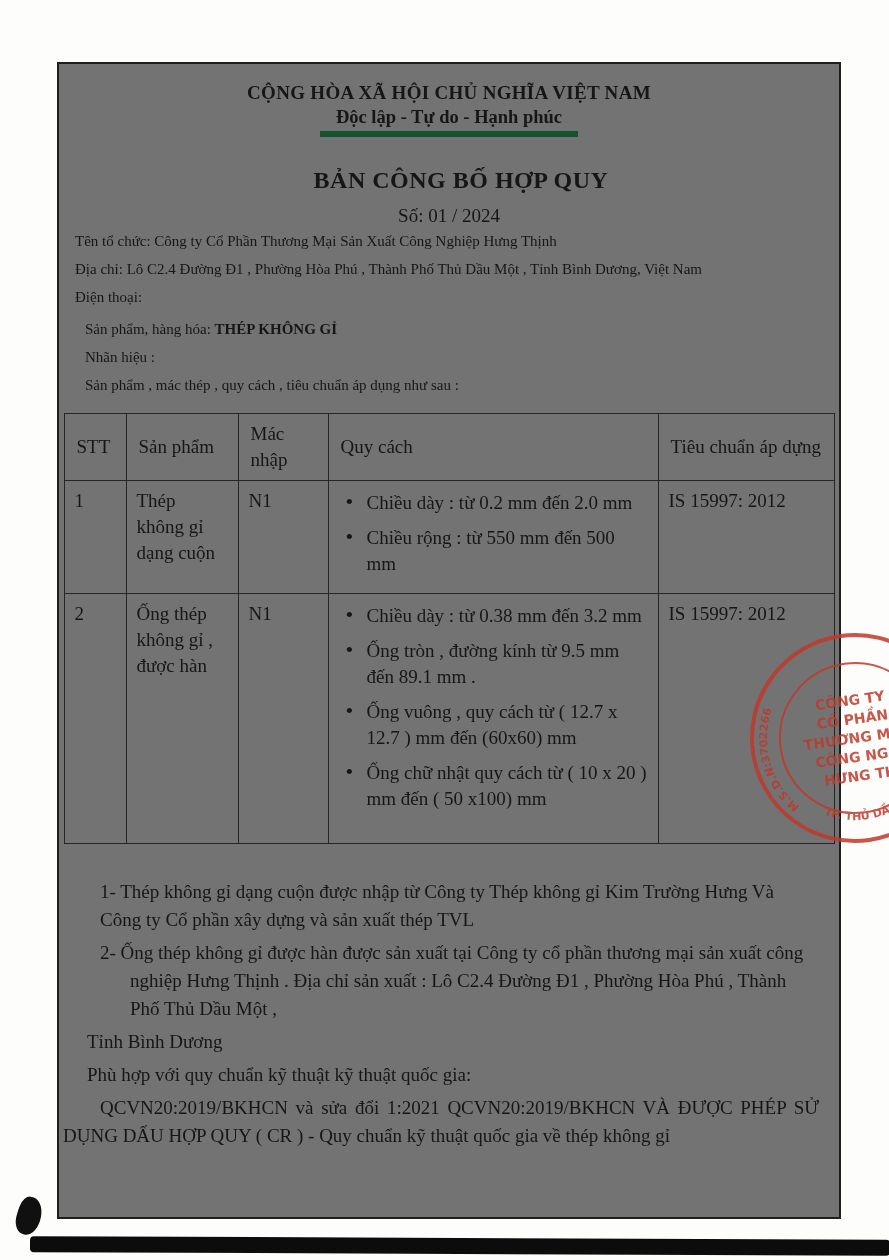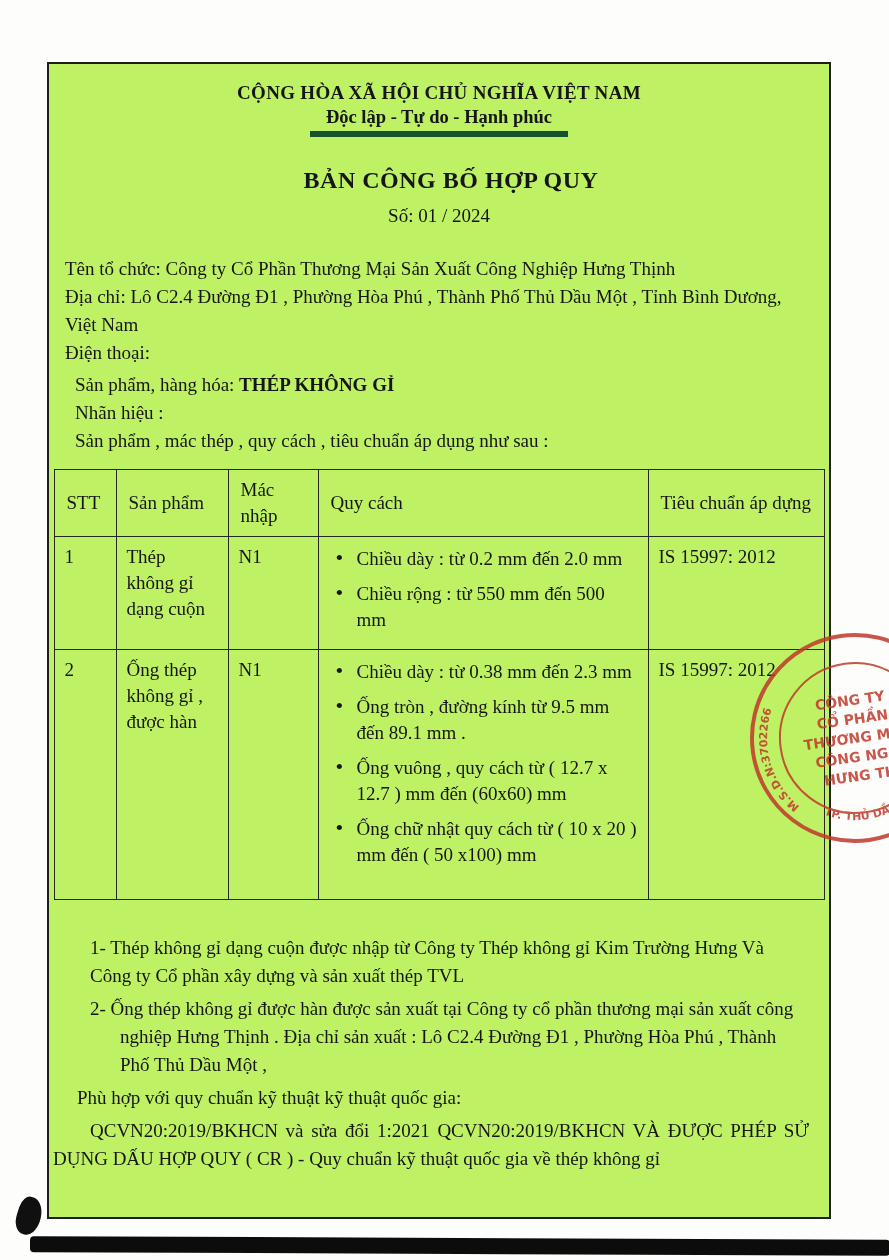--- a/index.html
+++ b/index.html
@@ -2,34 +2,34 @@
 <html><head>
 <meta charset="utf-8">
 <style>
   html, body { margin:0; padding:0; }
   body {
     width:889px; height:1260px; position:relative; overflow:hidden;
     background:#fdfdfb; color:#161616;
     font-family:"Liberation Serif","DejaVu Serif",serif;
   }
   .frame {
-    position:absolute; left:47px; top:62px; width:780px; height:1153px;
-    border:2px solid #1e1e1e; background:#bef264;
+    position:absolute; left:57px; top:62px; width:780px; height:1153px;
+    border:2px solid #1e1e1e; background:#737373;
   }
   .doc-header { text-align:center; padding-top:18px; }
   .nat-title { font-weight:bold; font-size:19px; letter-spacing:.3px; }
   .motto-wrap { margin-top:3px; }
   .motto {
     display:inline-block; font-weight:bold; font-size:18.5px;
     border-bottom:6px solid #14532d; padding:0 16px 3px 16px;
   }
   .doc-title { margin:30px 0 0 0; font-weight:bold; font-size:24px; letter-spacing:.5px;padding-left:24px; }
   .doc-no { margin-top:11px; font-size:19px; }
 
-  .info { margin-top:28px; padding:0 22px 0 16px; font-size:19px; line-height:28px; }
+  .info { margin-top:0; padding:0 22px 0 16px; font-size:15px; line-height:28px; }
   .info p { margin:0; }
   .info .ind { padding-left:10px; }
   .info .gap-top { margin-top:4px; }
   .bold { font-weight:bold; }
 
   table.spec {
     border-collapse:collapse; table-layout:fixed;
     width:770px; margin:14px auto 0 auto; font-size:19px;
   }
   table.spec th, table.spec td {
@@ -126,34 +126,35 @@
           </ul>
         </td>
         <td class="tc">IS 15997: 2012</td>
       </tr>
       <tr class="row2">
         <td class="ctr">2</td>
         <td>Ống thép không gỉ , được hàn</td>
         <td class="ctr">N1</td>
         <td class="qc">
           <ul class="bullets">
-            <li>Chiều dày : từ 0.38 mm đến 2.3 mm</li>
+            <li>Chiều dày : từ 0.38 mm đến 3.2 mm</li>
             <li>Ống tròn , đường kính từ 9.5 mm đến 89.1 mm .</li>
             <li>Ống vuông , quy cách từ ( 12.7 x 12.7 ) mm đến (60x60) mm</li>
             <li>Ống chữ nhật quy cách từ ( 10 x 20 ) mm đến ( 50 x100) mm</li>
           </ul>
         </td>
         <td class="tc">IS 15997: 2012</td>
       </tr>
     </tbody>
   </table>
 
   <div class="notes">
     <p class="note-item">1- Thép không gỉ dạng cuộn được nhập từ Công ty Thép không gỉ Kim Trường Hưng Và Công ty Cổ phần xây dựng và sản xuất thép TVL</p>
     <p class="note-hang">2- Ống thép không gỉ được hàn được sản xuất tại Công ty cổ phần thương mại sản xuất công nghiệp Hưng Thịnh . Địa chỉ sản xuất : Lô C2.4 Đường Đ1 , Phường Hòa Phú , Thành Phố Thủ Dầu Một ,</p>
+    <p class="note-plain">Tỉnh Bình Dương</p>
     <p class="note-plain">Phù hợp với quy chuẩn kỹ thuật kỹ thuật quốc gia:</p>
     <p class="note-just">QCVN20:2019/BKHCN và sửa đổi 1:2021 QCVN20:2019/BKHCN VÀ ĐƯỢC PHÉP SỬ DỤNG DẤU HỢP QUY ( CR ) -  Quy chuẩn kỹ thuật quốc gia về thép không gỉ</p>
   </div>
 
 </div>
 
 <div class="stamp">
   <svg width="220" height="220" viewBox="0 0 220 220">
     <g fill="none" stroke="#c0392b">
       <circle cx="110" cy="110" r="103" stroke-width="4"></circle>

